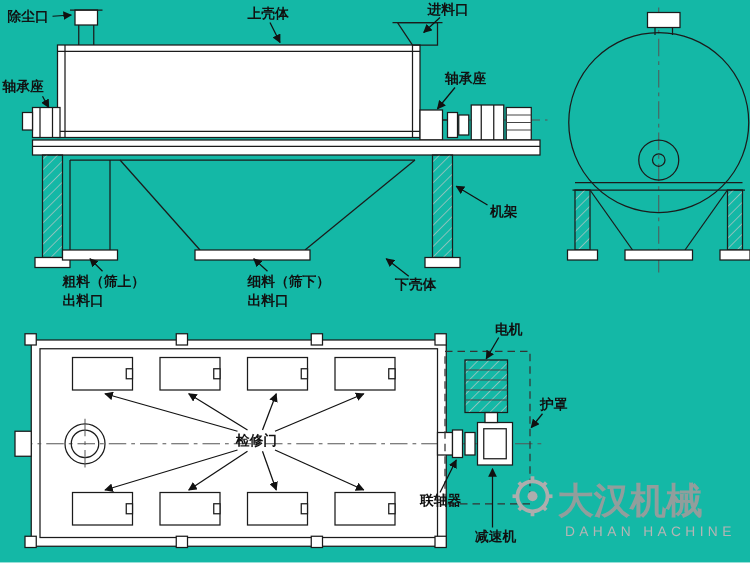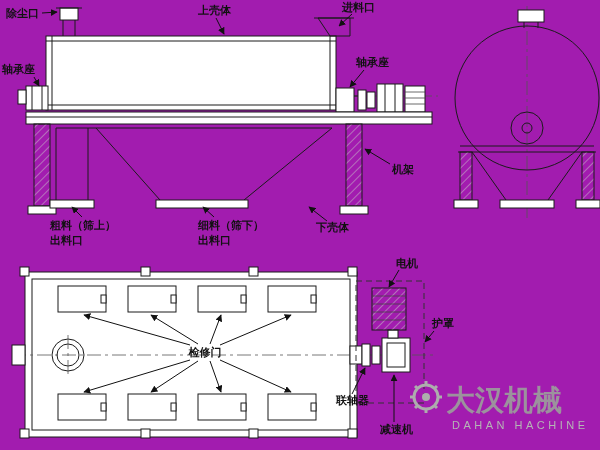--- a/index.html
+++ b/index.html
@@ -1,16 +1,16 @@
 <!DOCTYPE html>
 <html><head>
 <meta charset="utf-8">
 <style>
   html,body{margin:0;padding:0;background:#fff;}
-  #stage{position:relative;width:600px;height:450px;background:#a21caf;overflow:hidden;}
+  #stage{position:relative;width:600px;height:450px;background:#14b8a6;overflow:hidden;}
   svg{display:block;}
   .ln{stroke:#1b1b1b;stroke-width:1;fill:none;}
   .fillw{fill:#fff;stroke:#1b1b1b;stroke-width:1;}
   .thin{stroke:#444;stroke-width:.8;fill:none;}
   .cl{stroke:#555;stroke-width:.8;fill:none;stroke-dasharray:14 4 3 4;}
   .dash{stroke:#333;stroke-width:1;fill:none;stroke-dasharray:6 4;}
   .leader{stroke:#111;stroke-width:1;fill:none;}
   .lbl{font:700 11px "Liberation Sans","DejaVu Sans",sans-serif;fill:#111;}
   .wm-cn{font:700 29px "Liberation Sans","DejaVu Sans",sans-serif;fill:#9c9c9c;opacity:.92;}
   .wm-en{font:400 11px "Liberation Sans","DejaVu Sans",sans-serif;fill:#b5b5b5;letter-spacing:3.5px;}

